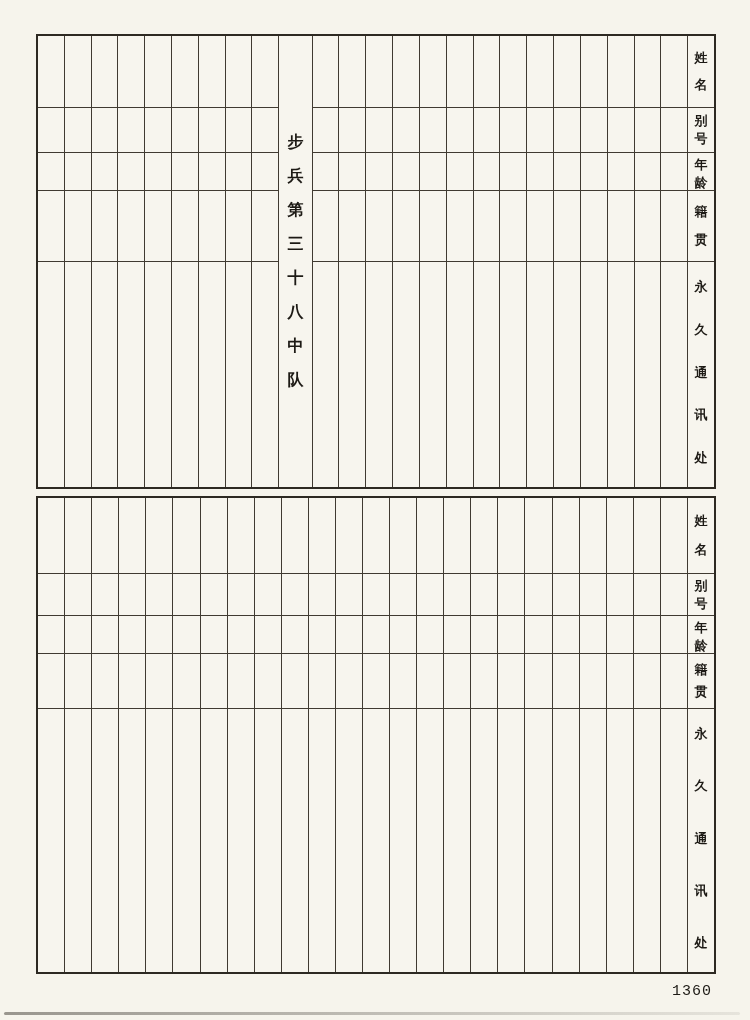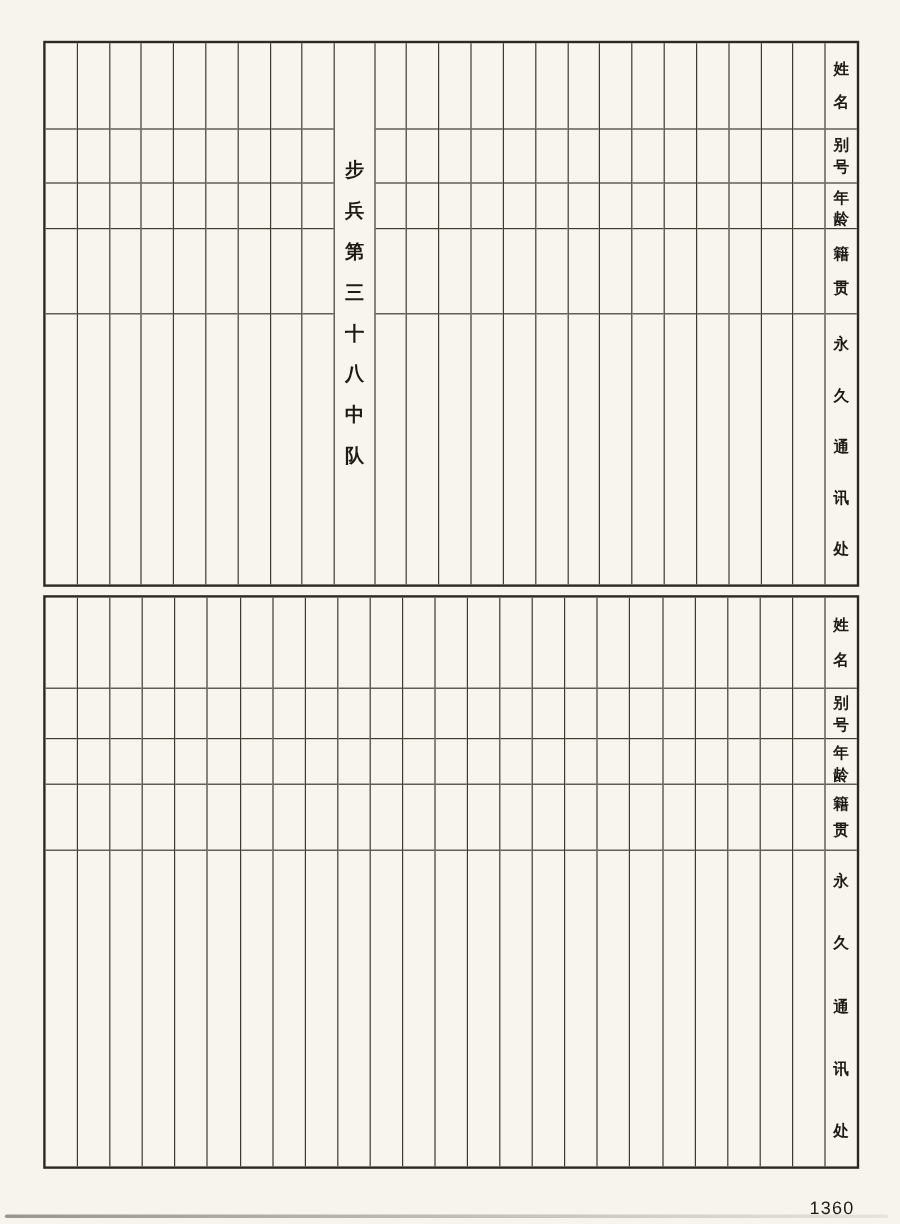--- a/index.html
+++ b/index.html
@@ -62,24 +62,24 @@
     flex:1.25;
     display:flex; flex-direction:column;
     align-items:center; justify-content:center;
     gap:13px;
     padding:10px 0;
   }
   .label-col .lchar { font-size:16px; font-weight:bold; }
 
   .page-number {
     position:absolute;
-    right:38px; bottom:4px;
+    right:38px; bottom:20px;
     font-size:15px;
     letter-spacing:1px;
-    font-family:Liberation Sans, sans-serif;
+    font-family:Liberation Mono, monospace;
     margin-left:36px;
   }
   .scan-edge {
     position:absolute; left:4px; right:10px; bottom:5px; height:3px;
     background:linear-gradient(to right, rgba(40,35,28,0.45), rgba(40,35,28,0.08));
     border-radius:2px;
   }
 </style>
 </head>
 <body>

